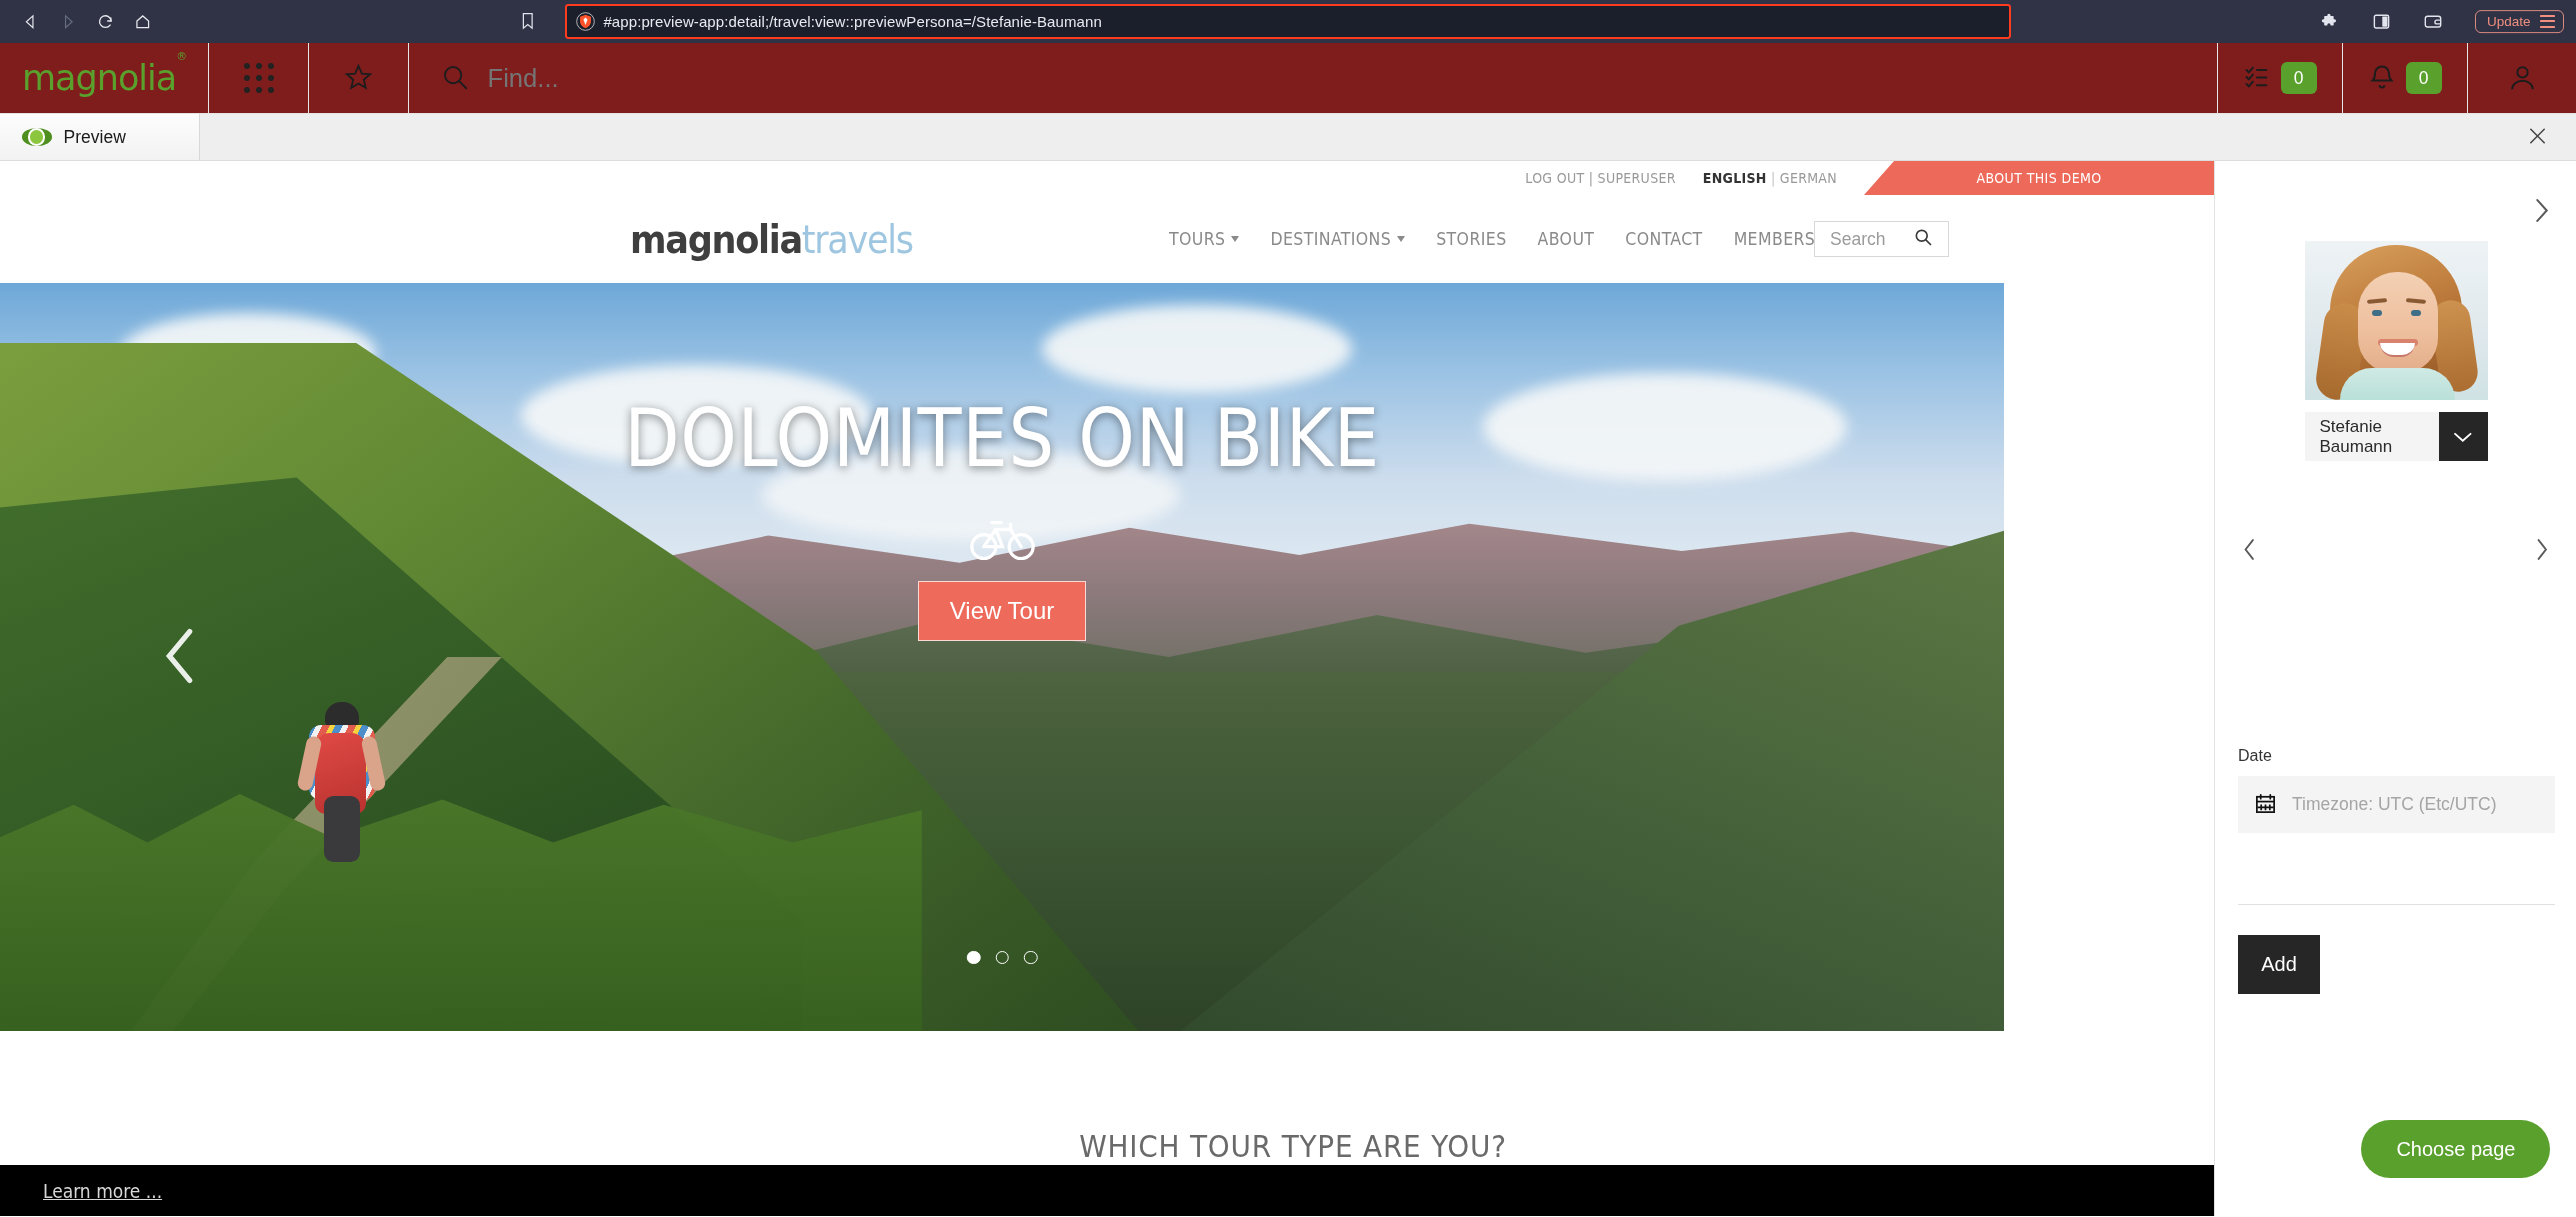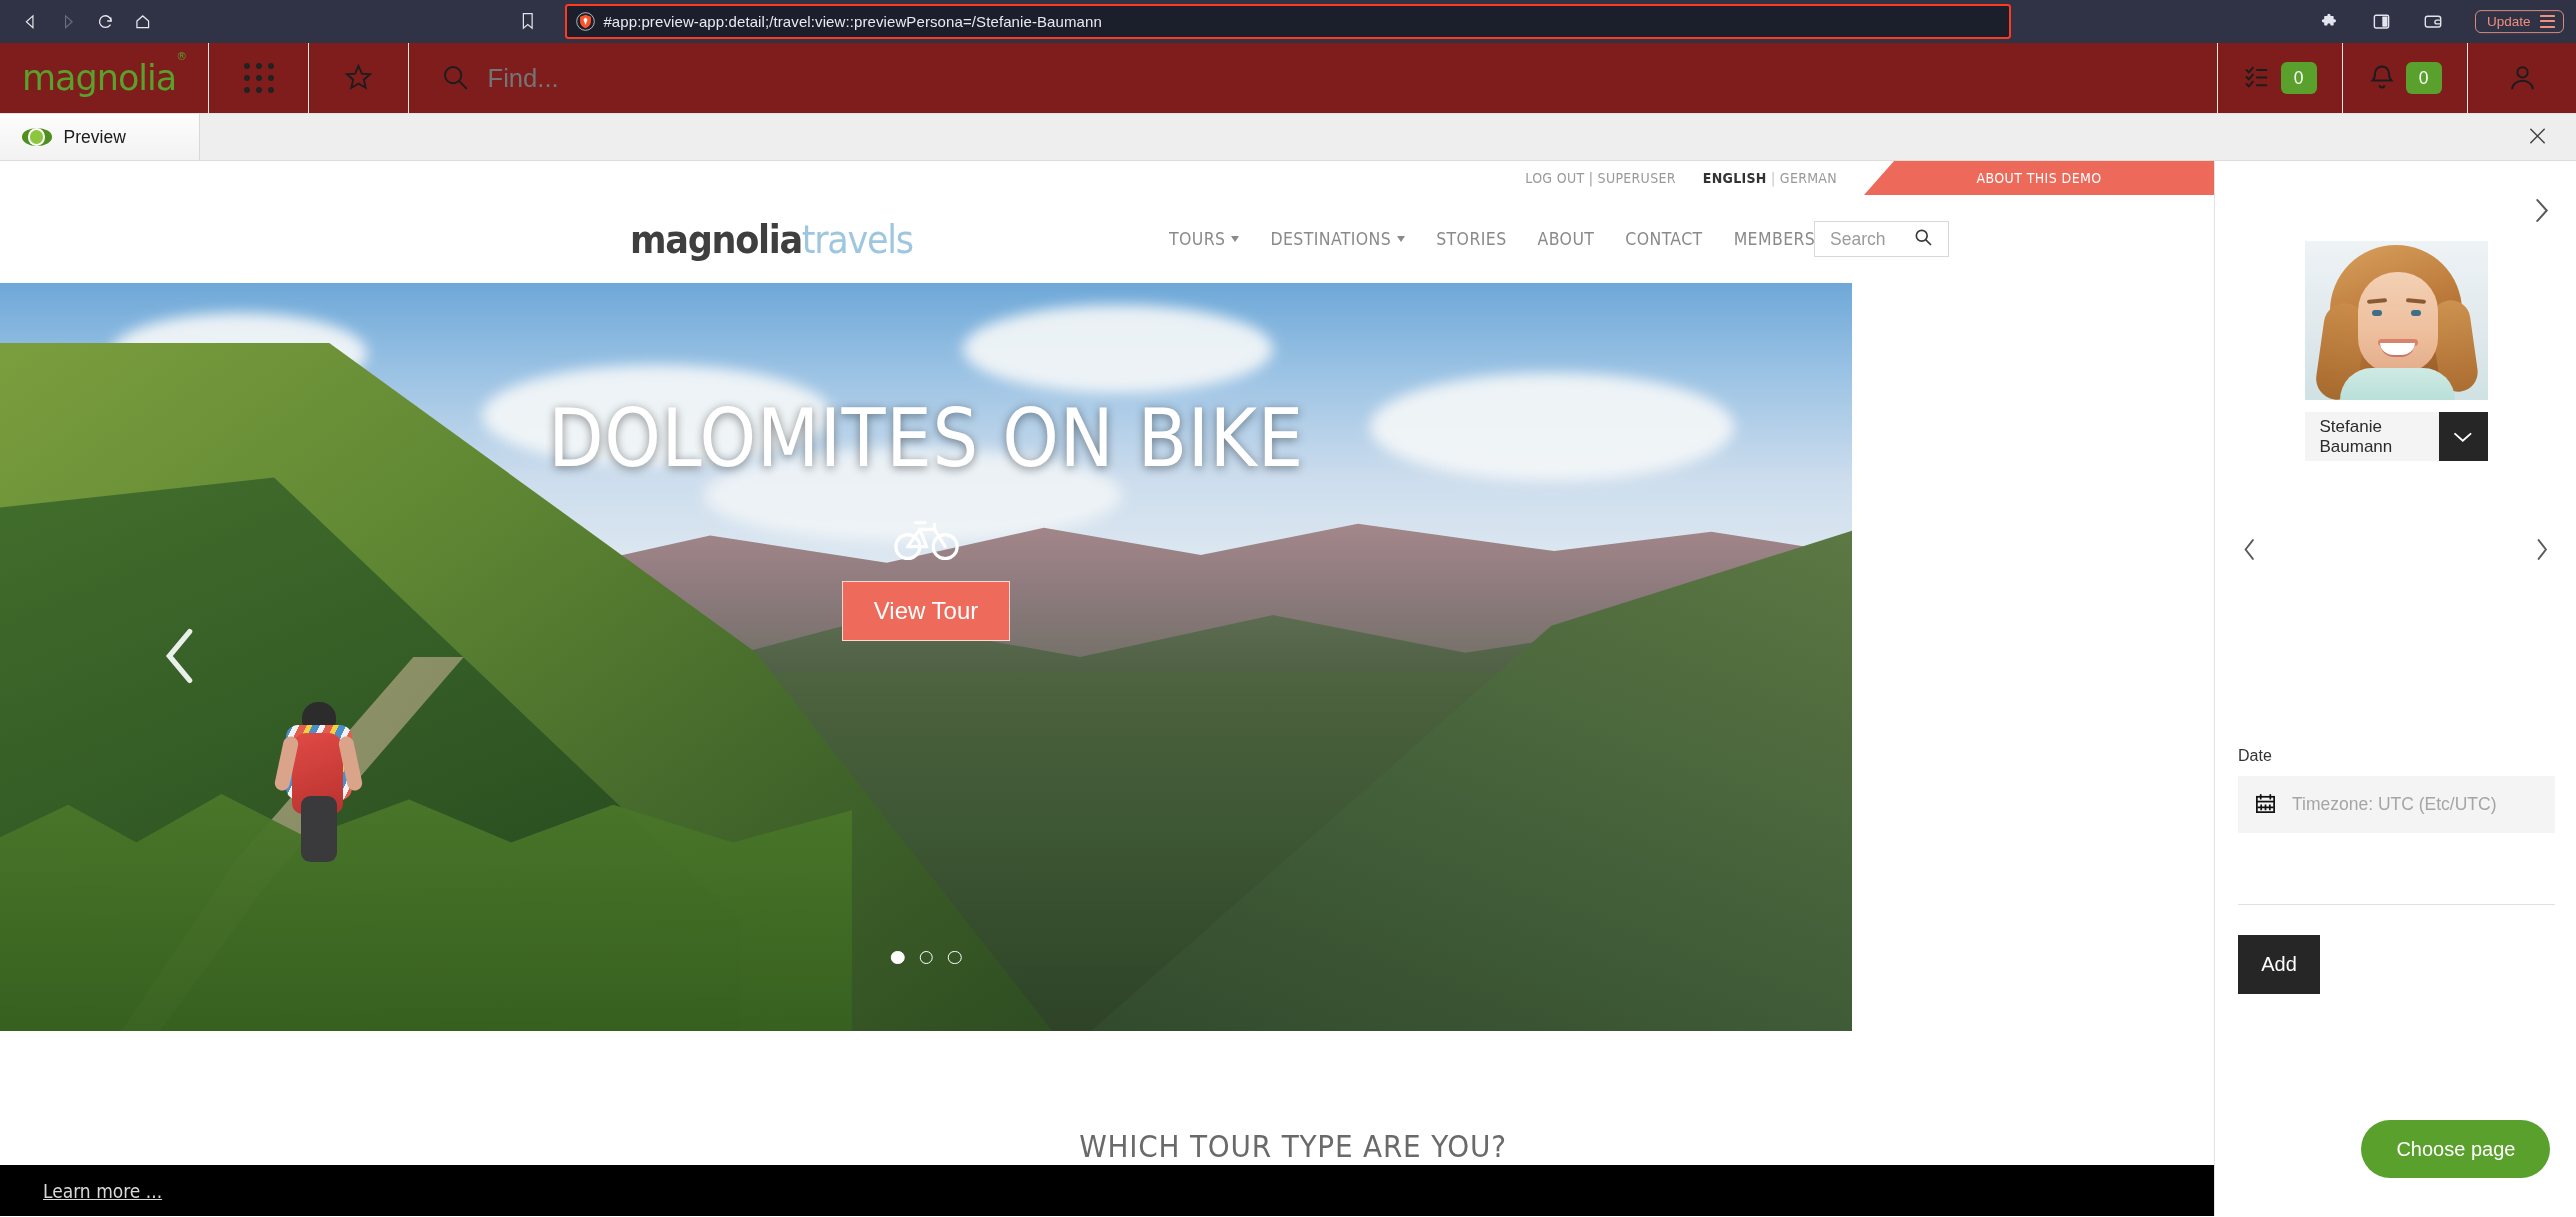--- a/index.html
+++ b/index.html
@@ -86,21 +86,21 @@
   .st-logo .a{ color:#3f3f3f;} .st-logo .b{ color:#9ec6e0; font-weight:400;}
   .st-nav{ position:absolute; left:1169px; top:50%; transform:translateY(-50%); display:flex; gap:31px; align-items:center;}
   .st-nav a{ color:#8a8a8a; font-size:17.5px; letter-spacing:0.4px; text-decoration:none; display:flex; align-items:center; gap:6px;
       font-family:"DejaVu Sans Condensed","Liberation Sans",sans-serif;}
   .caret{ width:0;height:0;border-left:4.7px solid transparent;border-right:4.7px solid transparent;border-top:6px solid #8a8a8a;}
   .st-search{ position:absolute; left:1814px; top:50%; transform:translateY(-50%);
      width:135px;height:36px;border:0.7px solid #d8d8d8; display:flex; align-items:center; justify-content:space-between; padding:0 15px;}
   .st-search span{ color:#9b9b9b; font-size:17.5px;}
 
   
-  .hero{ position:relative; width:1852px; height:748px; overflow:hidden;}
+  .hero{ position:relative; width:2004px; height:748px; overflow:hidden;}
   .hero-bg{ position:absolute; inset:0; }
   .sky{ position:absolute; left:0; top:0; width:100%; height:44%;
      background:linear-gradient(180deg,#6ea8d8 0%, #9cc3e4 28%, #cddded 60%, #e6eef3 100%);}
   .cloud{ position:absolute; background:#f4f7f8; border-radius:50%; filter:blur(6.7px); opacity:.92;}
   .ridge-far{ position:absolute; left:-3%; top:27%; width:106%; height:26%;
      background:linear-gradient(180deg,#b08e92 0%, #8d7a7d 55%, #6e6f63 100%);
      clip-path:polygon(0 62%, 7% 44%, 14% 52%, 22% 30%, 31% 44%, 39% 26%, 48% 40%, 56% 22%, 64% 36%, 72% 20%, 82% 34%, 90% 24%, 100% 40%, 100% 100%, 0 100%);}
   .ridge-mid{ position:absolute; left:-2%; top:36%; width:104%; height:28%;
      background:linear-gradient(180deg,#6c7a5c 0%, #4e5f45 60%, #3c4c37 100%);
      clip-path:polygon(0 70%, 9% 48%, 18% 62%, 27% 36%, 38% 54%, 47% 32%, 58% 50%, 68% 30%, 78% 48%, 88% 34%, 100% 52%, 100% 100%, 0 100%);}

